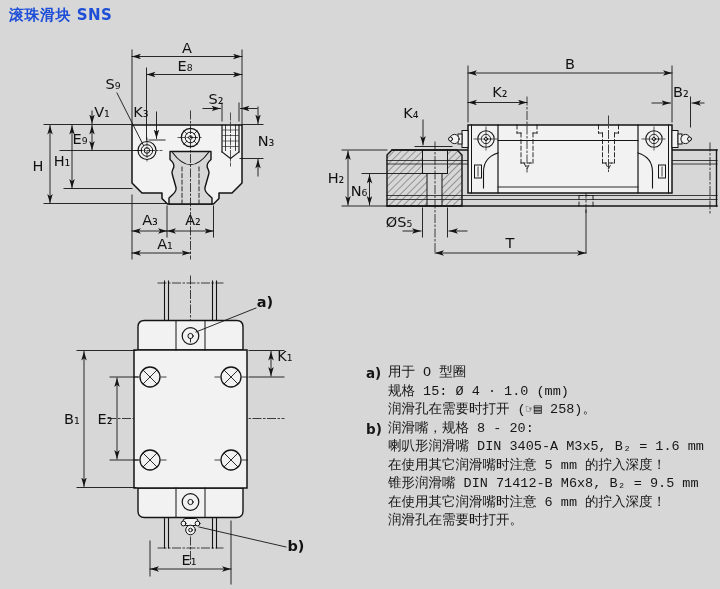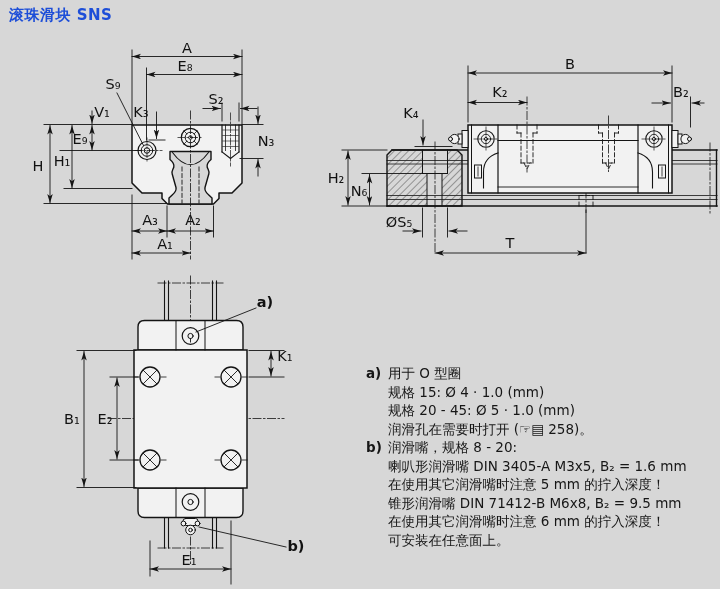--- a/index.html
+++ b/index.html
@@ -18,21 +18,21 @@
   svg text{
     font-family:"DejaVu Sans","Liberation Sans",sans-serif;
     font-size:14.5px;fill:#111;
   }
   .notes{
     position:absolute;left:366px;top:364px;width:350px;
     font-size:13.5px;line-height:18.5px;color:#161616;
   }
   .note-line{display:flex;}
   .note-tag{width:22px;flex:0 0 22px;font-weight:bold;}
-  .note-text{flex:1;white-space:nowrap;}
+  .note-text{flex:1;white-space:nowrap;font-family:Liberation Mono, monospace;}
 </style>
 </head>
 <body>
 
 <div class="page-title">滚珠滑块 SNS</div>
 
 <svg width="720" height="589" viewBox="0 0 720 589">
   <defs>
     <marker id="ae" orient="auto" markerUnits="userSpaceOnUse" markerWidth="10" markerHeight="7" refX="9" refY="2.75">
       <path d="M0,0 L9,2.75 L0,5.5 L2.2,2.75 Z" fill="#141414"></path>
@@ -369,24 +369,20 @@
   <div class="note-line">
       <span class="note-tag">a)</span>
       <span class="note-text">用于 O 型圈</span>
     </div>
   <div class="note-line">
       <span class="note-tag"></span>
       <span class="note-text">规格 15: Ø 4 · 1.0 (mm)</span>
     </div>
   <div class="note-line">
       <span class="note-tag"></span>
-      <span class="note-text">规格 20 - 45: Ø 5 · 1.0 (mm)</span>
-    </div>
-  <div class="note-line">
-      <span class="note-tag"></span>
       <span class="note-text">润滑孔在需要时打开 (☞▤ 258)。</span>
     </div>
   <div class="note-line">
       <span class="note-tag">b)</span>
       <span class="note-text">润滑嘴，规格 8 - 20:</span>
     </div>
   <div class="note-line">
       <span class="note-tag"></span>
       <span class="note-text">喇叭形润滑嘴 DIN 3405-A M3x5, B₂ = 1.6 mm</span>
     </div>
@@ -397,15 +393,15 @@
   <div class="note-line">
       <span class="note-tag"></span>
       <span class="note-text">锥形润滑嘴 DIN 71412-B M6x8, B₂ = 9.5 mm</span>
     </div>
   <div class="note-line">
       <span class="note-tag"></span>
       <span class="note-text">在使用其它润滑嘴时注意 6 mm 的拧入深度！</span>
     </div>
   <div class="note-line">
       <span class="note-tag"></span>
-      <span class="note-text">可安装在任意面上。</span>
+      <span class="note-text">润滑孔在需要时打开。</span>
     </div>
 </div>
 
 </body></html>

